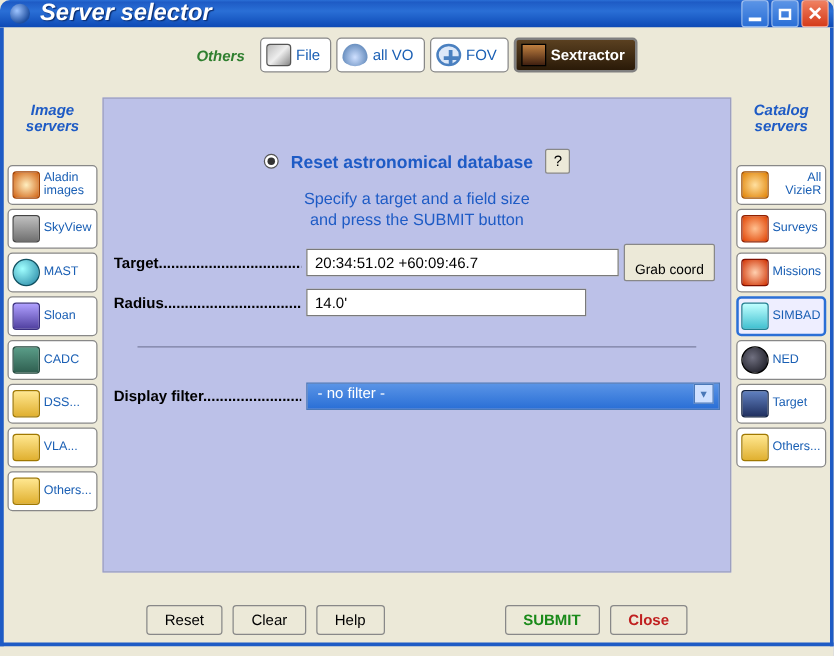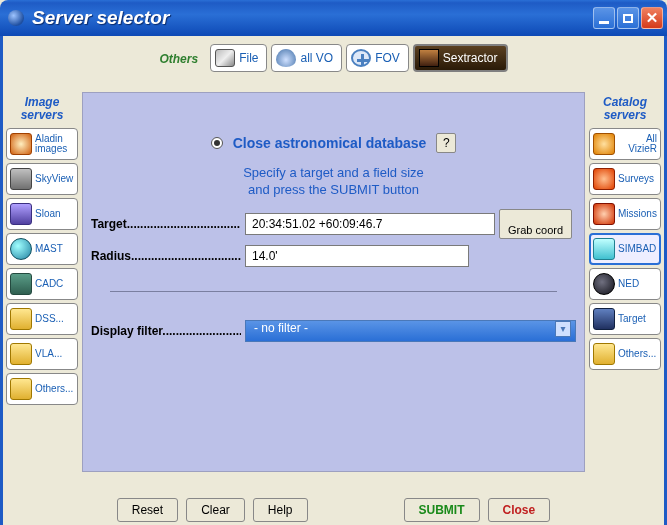--- a/index.html
+++ b/index.html
@@ -6,21 +6,21 @@
   body {
     font-family: "Lucida Sans", Arial, sans-serif;
     font-size: 12px;
     background: #ece9d8;
     width: 667px;
     height: 525px;
     overflow: hidden;
   }
   
   .titlebar {
-    height: 36px;
+    height: 22px;
     background: linear-gradient(to bottom, #2a6fd6 0%, #1e5bc5 8%, #2a6fd6 40%, #0d49b5 100%);
     display: flex;
     align-items: center;
     padding: 0 4px 0 8px;
     color: white;
     border-radius: 8px 8px 0 0;
   }
   .title-icon {
     width: 16px; height: 16px;
     background: radial-gradient(circle at 35% 35%, #9ec4ff 0%, #1f4fa0 70%);
@@ -76,21 +76,21 @@
     height: 28px;
     padding: 0 8px 0 4px;
     background:#fff;
     border:1px solid #888;
     border-radius:4px;
     display:flex; align-items:center; gap:4px;
     font-size:12px;
     color:#1a5fb4;
     cursor:pointer;
   }
-  .top-tab.selected { border:2px solid #808080; background:linear-gradient(#5a4020,#2a1a08); color:#fff;}
+  .top-tab.selected { border:2px solid #808080; background:linear-gradient(#5a4020,#2a1a08); color:#fff;font-weight:bold;}
   .tab-icon { width:20px; height:18px; display:inline-block; }
   .ico-file { background: linear-gradient(135deg,#bbb,#eee,#888); border:1px solid #555; border-radius:3px;}
   .ico-allvo { background: radial-gradient(ellipse at 50% 60%, #cfe0ff 0%, #6a90c0 70%, #3a5f90 100%); border-radius:50% 50% 50% 50% / 60% 60% 40% 40%;}
   .ico-fov { border-radius:50%; border:2px solid #4a80c0; position:relative; background:#dde8f8;}
   .ico-fov::before { content:""; position:absolute; width:3px; height:12px; background:#4a80c0; left:8px; top:3px;}
   .ico-fov::after { content:""; position:absolute; width:12px; height:3px; background:#4a80c0; left:4px; top:8px;}
   .ico-sex { background:linear-gradient(#c08040,#402010); border:1px solid #000;}
 
   
   .mid {
@@ -99,21 +99,21 @@
     min-height:0;
   }
   .side-col {
     width: 78px;
     display:flex; flex-direction:column;
     align-items:center;
     padding-top:4px;
   }
   .side-title {
     color:#1e5bc5; font-size:12px; font-style:italic; font-weight:bold;
-    text-align:center; line-height:1.1; margin-bottom:6px;
+    text-align:center; line-height:1.1; margin-bottom:24px;
   }
   .side-tab {
     width: 72px; height: 32px;
     background:#fff;
     border:1px solid #888;
     border-radius:4px;
     margin-bottom:3px;
     display:flex; align-items:center;
     padding:0 3px;
     gap:3px;
@@ -240,26 +240,26 @@
       <div class="side-title">Image servers</div>
       <div class="side-tab">
         <span class="side-ico ico-aladin"></span>
         <span class="side-txt">Aladin images</span>
       </div>
       <div class="side-tab">
         <span class="side-ico ico-skyview"></span>
         <span class="side-txt">SkyView</span>
       </div>
       <div class="side-tab">
+        <span class="side-ico ico-mast"></span>
+        <span class="side-txt">MAST</span>
+      </div>
+      <div class="side-tab">
         <span class="side-ico ico-sloan"></span>
         <span class="side-txt">Sloan</span>
-      </div>
-      <div class="side-tab">
-        <span class="side-ico ico-mast"></span>
-        <span class="side-txt">MAST</span>
       </div>
       <div class="side-tab">
         <span class="side-ico ico-cadc"></span>
         <span class="side-txt">CADC</span>
       </div>
       <div class="side-tab">
         <span class="side-ico ico-folder"></span>
         <span class="side-txt">DSS...</span>
       </div>
       <div class="side-tab">
@@ -268,21 +268,21 @@
       </div>
       <div class="side-tab">
         <span class="side-ico ico-folder"></span>
         <span class="side-txt">Others...</span>
       </div>
     </div>
 
     <div class="center">
       <div class="db-title-row">
         <span class="radio"></span>
-        <span class="db-title">Close astronomical database</span>
+        <span class="db-title">Reset astronomical database</span>
         <span class="help-btn">?</span>
       </div>
       <div class="instruct">
         <div>Specify a target and a field size</div>
         <div>and press the SUBMIT button</div>
       </div>
       <div class="form-row">
         <div class="form-label">Target........................................</div>
         <input class="text-input target-in" value="20:34:51.02 +60:09:46.7" style="">
         <button class="grab-btn">Grab coord</button>

